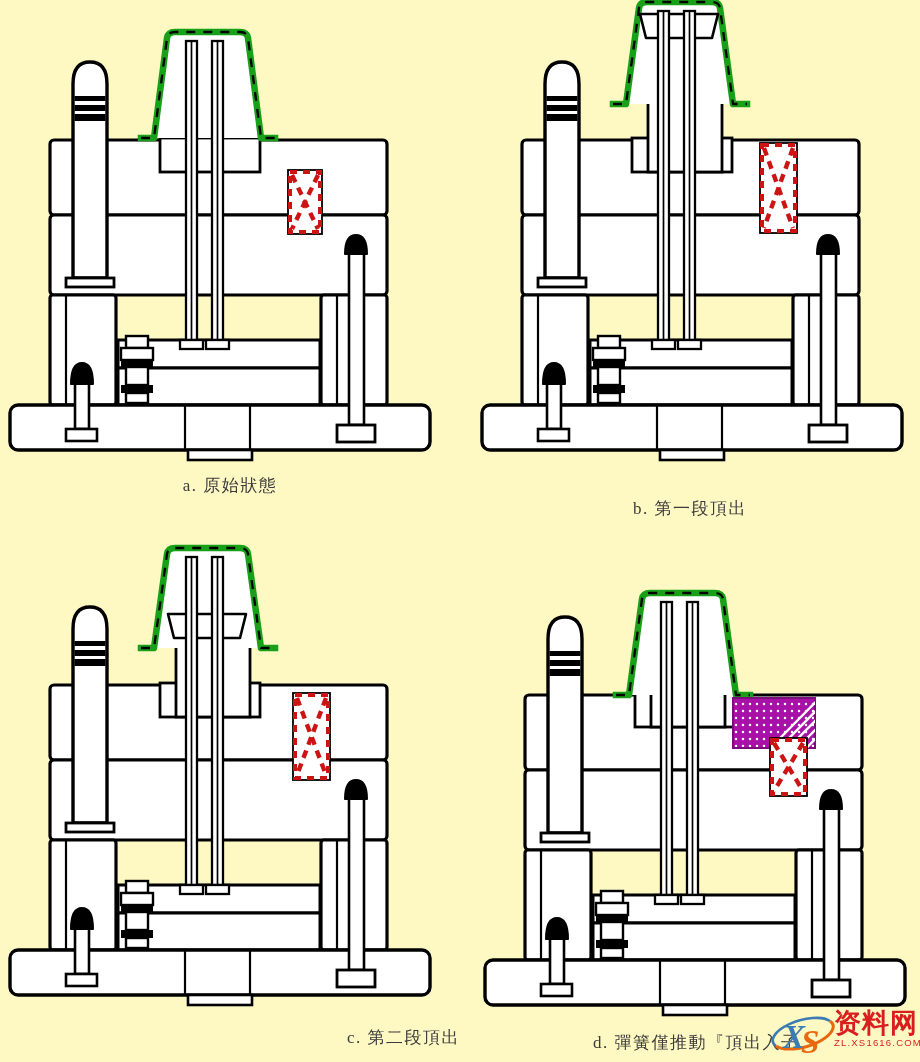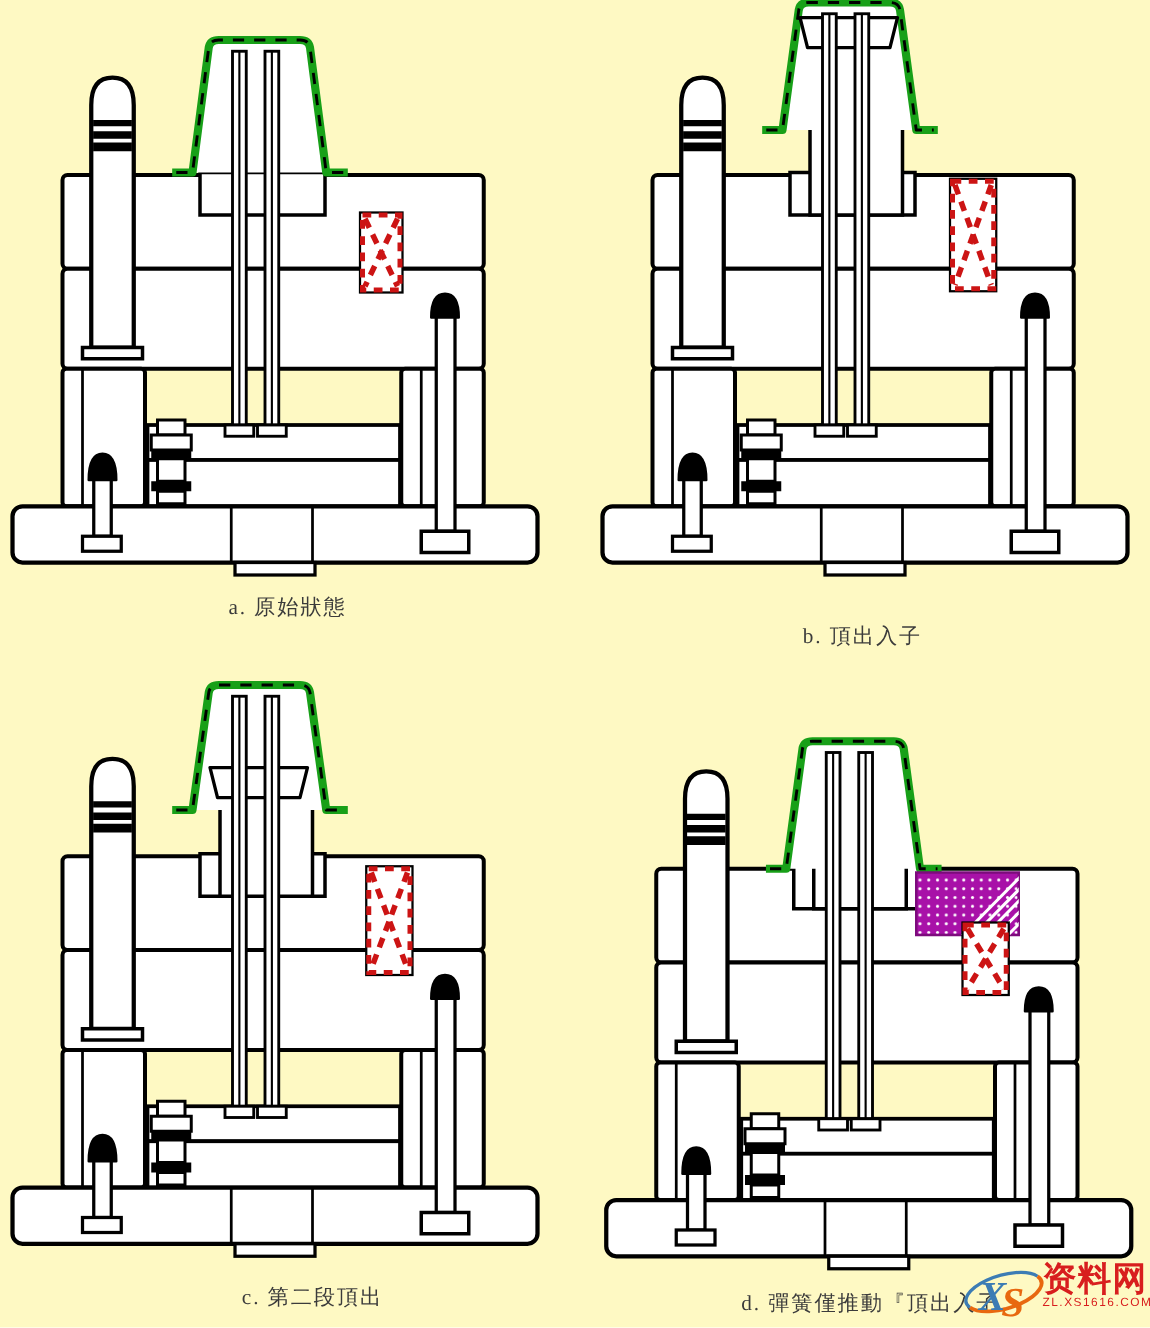--- a/index.html
+++ b/index.html
@@ -7,21 +7,21 @@
         font-family:"Liberation Serif",serif;}
   figure.panel{position:absolute;margin:0;padding:0;}
   .panel-a{left:0;top:0;width:460px;height:470px;}
   .panel-b{left:460px;top:0;width:460px;height:470px;}
   .panel-c{left:0;top:520px;width:460px;height:512px;}
   .panel-d{left:460px;top:520px;width:460px;height:512px;}
   .panel svg{display:block;width:100%;height:100%;}
   .cap{position:absolute;font-size:17px;color:#3b3b3b;letter-spacing:1.5px;white-space:nowrap;}
   .cap-a{left:0;top:474px;width:460px;text-align:center;}
   .cap-b{left:460px;top:497px;width:460px;text-align:center;}
-  .cap-c{left:0;top:1026px;width:460px;text-align:center;padding-left:20px;}
+  .cap-c{left:0;top:1026px;width:460px;text-align:right;}
   .cap-d{left:593px;top:1031px;}
   .wm{position:absolute;left:770px;top:1006px;width:150px;height:56px;}
   .wm-logo{position:absolute;left:0;top:2px;width:72px;height:54px;}
   .wm-text{position:absolute;left:64px;top:3px;}
   .wm-name{font-family:"Liberation Sans",sans-serif;font-weight:bold;font-size:27px;
            line-height:28px;color:#d81e1e;letter-spacing:1px;}
   .wm-url{font-family:"Liberation Sans",sans-serif;font-size:9.5px;letter-spacing:1.2px;
           color:#d81e1e;margin-top:0;}
 </style>
 </head>
@@ -326,21 +326,21 @@
             <circle cx="2" cy="2" r="1.25" fill="#fff"></circle>
           </pattern>
           <clipPath id="clip-d">
             <rect x="258" y="143" width="82" height="50"></rect>
           </clipPath>
         </defs>
       </svg>
   </figure>
 
   <div class="cap cap-a">a. 原始狀態</div>
-  <div class="cap cap-b">b. 頂出入子</div>
+  <div class="cap cap-b">b. 第一段頂出</div>
   <div class="cap cap-c">c. 第二段頂出</div>
   <div class="cap cap-d">d. 彈簧僅推動『頂出入子</div>
 
   <div class="wm">
     <svg class="wm-logo" viewBox="0 0 72 54">
         <path d="M6,38 A30,13 -16 0 1 60,13" fill="none" stroke="#3c7cb4" stroke-width="2.6"></path>
         <path d="M60,13 A30,13 -16 0 1 6,38" fill="none" stroke="#e8680f" stroke-width="3"></path>
         <text x="13" y="40" font-family="&quot;Liberation Serif&quot;,serif" font-style="italic" font-size="33" font-weight="bold" fill="#3c7cb4">X</text>
         <text x="31" y="45" font-family="&quot;Liberation Serif&quot;,serif" font-style="italic" font-size="33" font-weight="bold" fill="#e8680f">S</text>
       </svg>

